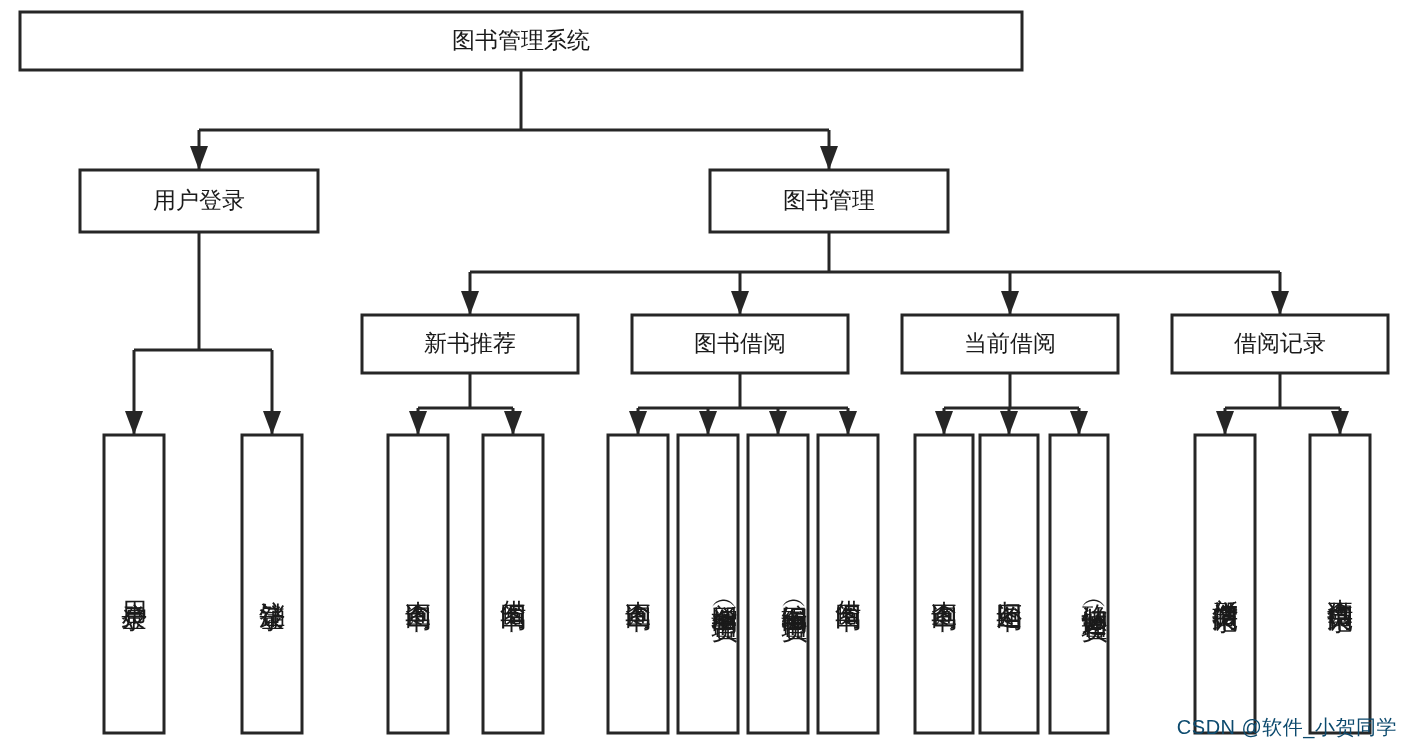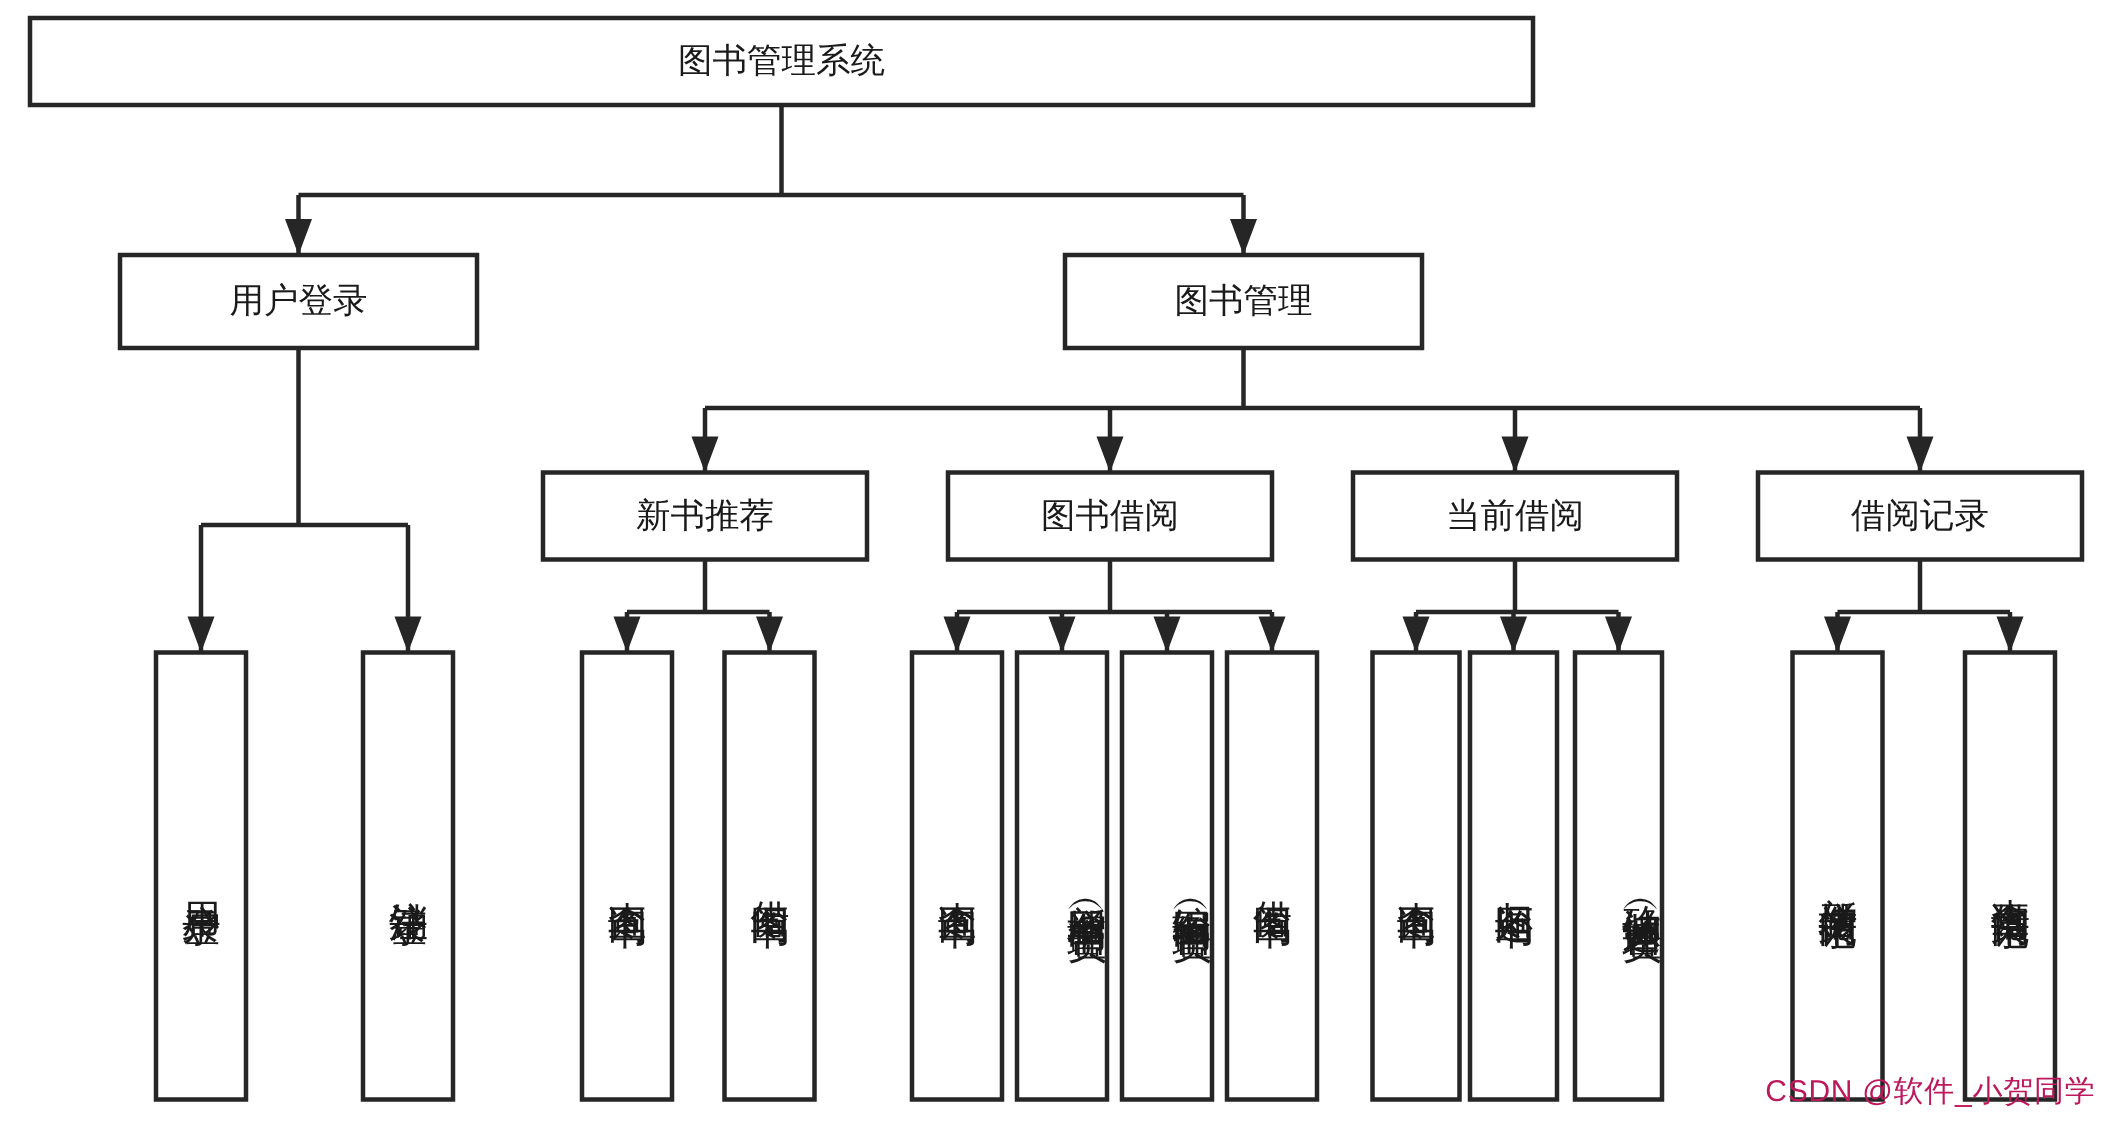--- a/index.html
+++ b/index.html
@@ -20,21 +20,21 @@
     display:flex;align-items:flex-start;justify-content:center;
     writing-mode:vertical-rl;text-orientation:upright;
     font-family:"Liberation Sans","DejaVu Sans",sans-serif;
     font-size:26px;line-height:1.06;color:#1a1a1a;
     letter-spacing:2px;
     white-space:nowrap;pointer-events:none;
   }
   .watermark{
     position:absolute;right:8px;bottom:6px;
     font-family:"Liberation Sans","DejaVu Sans",sans-serif;
-    font-size:20px;color:#be185d;white-space:nowrap;
+    font-size:20px;color:#0c4a6e;white-space:nowrap;
     letter-spacing:0.5px;
   }
 </style>
 </head>
 <body>
 
 <svg id="diagram" viewBox="0 0 1405 747" xmlns="http://www.w3.org/2000/svg">
   <g id="links-layer">
       <line x1="521" y1="70" x2="521" y2="130" class="link"></line>
       <line x1="199" y1="130" x2="829" y2="130" class="link"></line>

